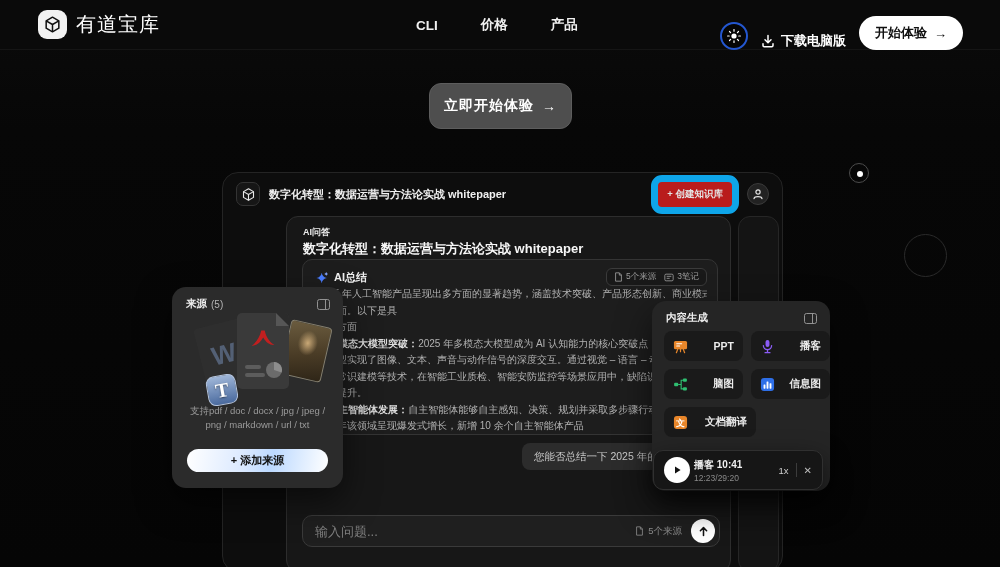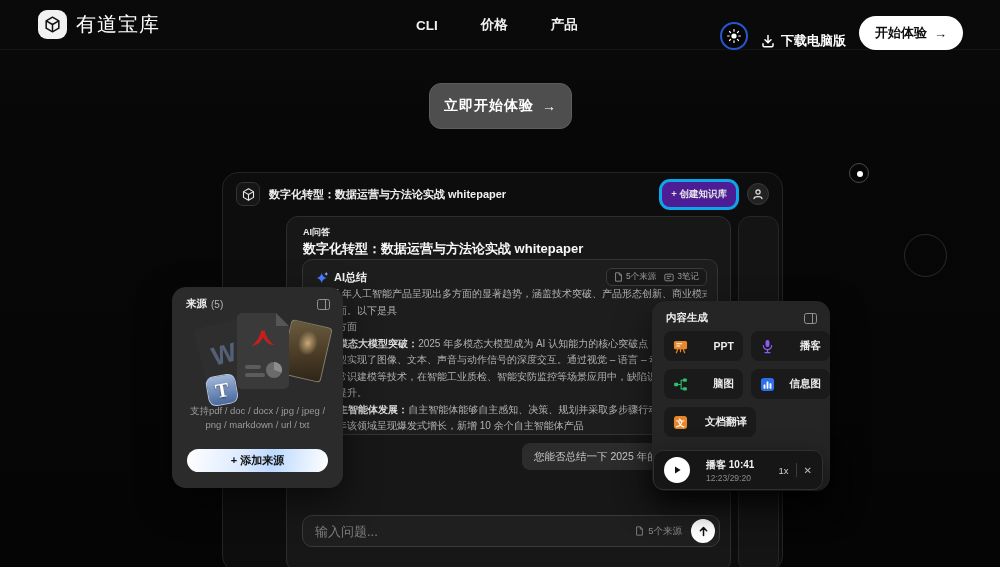--- a/index.html
+++ b/index.html
@@ -39,21 +39,21 @@
               border:1px solid #2a2a2a; border-radius:50%; }
 
   
   .appwin { position:absolute; left:222px; top:172px; width:561px; height:400px;
             background:#0d0d0d; border:1px solid #242424; border-radius:16px; }
   .appwin-head { display:flex; align-items:center; height:42px; padding:0 13px; }
   .win-logo { width:24px; height:24px; border-radius:7px; background:#161616; border:1px solid #343434;
               display:grid; place-items:center; }
   .win-title { margin-left:9px; font-size:11px; font-weight:700; color:#f0f0f0; }
   .win-right { margin-left:auto; display:flex; align-items:center; gap:8px; }
-  .kb-pill { background:#4c1d95; border:3px solid #0ea5e9; border-radius:11px; padding:6px 9px;
+  .kb-pill { background:#b91c1c; border:7px solid #0ea5e9; border-radius:11px; padding:6px 9px;
              color:#e3e3e3; font-size:9.5px; font-weight:600; cursor:pointer; white-space:nowrap; }
   .avatar { width:22px; height:22px; border-radius:50%; background:#222; border:1px solid #3a3a3a;
             display:grid; place-items:center; cursor:pointer; }
 
   .right-strip { position:absolute; left:515px; top:43px; width:41px; height:356px;
                  background:#141414; border:1px solid #262626; border-radius:12px; }
 
   .main-panel { position:absolute; left:63px; top:43px; width:445px; height:356px;
                 background:#171717; border:1px solid #2d2d2d; border-radius:12px; overflow:hidden; }
   .tab { position:absolute; left:16px; top:9px; font-size:9px; font-weight:700; color:#ececec; cursor:pointer; }
@@ -128,21 +128,21 @@
   .gen-grid { position:absolute; left:12px; top:30px; width:166px; display:flex; flex-wrap:wrap; gap:8px; }
   .gen-btn { height:30px; width:79px; background:#1a1a1a; border:none; border-radius:8px;
              display:flex; align-items:center; justify-content:space-between; gap:7px; padding:0 9px;
              color:#ececec; font-size:10.5px; font-weight:600; cursor:pointer; }
   .gen-btn.wide { width:92px; }
 
   
   .player { position:absolute; left:653px; top:450px; width:170px; height:40px;
             background:#161616; border:1px solid #303030; border-radius:10px; z-index:11;
             box-shadow:0 10px 26px rgba(0,0,0,.6);
-            display:flex; align-items:center; padding:0 10px; gap:16px; }
+            display:flex; align-items:center; padding:0 10px; gap:4px; }
   .play-btn { width:26px; height:26px; border-radius:50%; background:#fff; border:none;
               display:grid; place-items:center; cursor:pointer; flex:none; }
   .player-meta { display:flex; flex-direction:column; justify-content:center; }
   .player-title { font-size:10px; font-weight:700; color:#f0f0f0; white-space:nowrap; }
   .player-time { font-size:8.5px; color:#8a8a8a; margin-top:1px; }
   .player-right { margin-left:auto; display:flex; align-items:center; gap:7px; }
   .speed { font-size:9.5px; color:#cfcfcf; cursor:pointer; }
   .pdiv { width:1px; height:14px; background:#3c3c3c; }
   .pclose { font-size:10px; color:#bbb; cursor:pointer; }
 </style>

